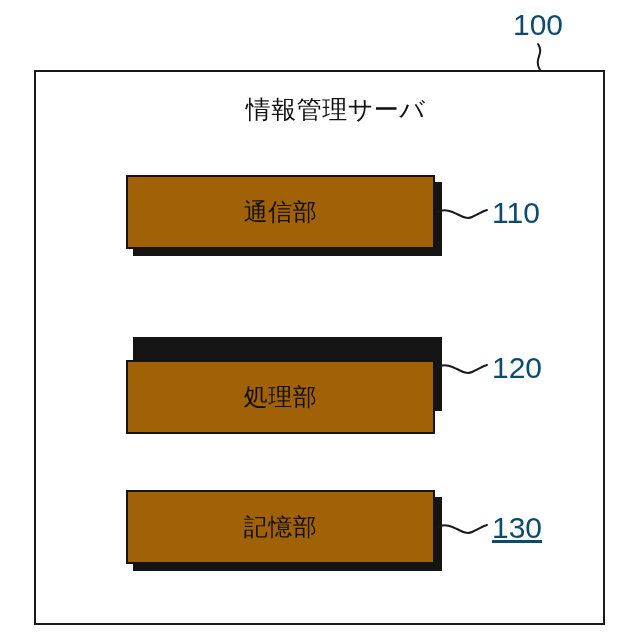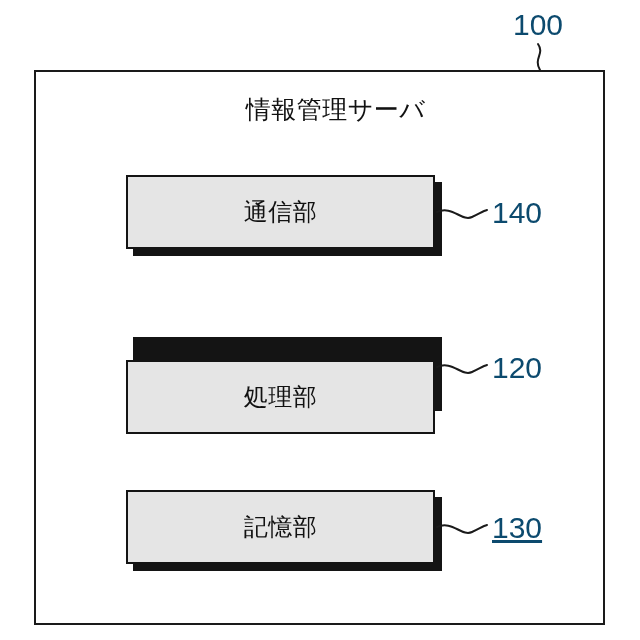--- a/index.html
+++ b/index.html
@@ -43,21 +43,21 @@
     padding-left: 16px;
   }
   
   .component-block {
     position: absolute;
     left: 126px;
     width: 309px;
     height: 74px;
     box-sizing: border-box;
     border: 2.5px solid #141414;
-    background: #e5e5e5;
+    background: #a16207;
     z-index: 2;
   }
   .component-block .block-label {
     position: absolute;
     left: 0;
     right: 0;
     top: 50%;
     transform: translateY(-50%);
     text-align: center;
     font-size: 24px;
@@ -137,17 +137,17 @@
   </div>
 
   <svg id="leader-lines" viewBox="0 0 640 640">
     <path class="leader-path" d="M 538 44 C 545 54, 533 58, 540 70"></path>
     <path class="leader-path" d="M 437 212 C 452 205, 462 222, 472 217 C 479 214, 483 211, 487 210"></path>
     <path class="leader-path" d="M 437 367 C 452 360, 462 377, 472 372 C 479 369, 483 366, 487 365"></path>
     <path class="leader-path" d="M 437 527 C 452 520, 462 537, 472 532 C 479 529, 483 526, 487 525"></path>
   </svg>
 
   <div id="ref-100" class="ref-number">100</div>
-  <div id="ref-110" class="ref-number">140</div>
+  <div id="ref-110" class="ref-number">110</div>
   <div id="ref-120" class="ref-number">120</div>
   <div id="ref-130" class="ref-number">130</div>
 
 </div>
 
 </body></html>

